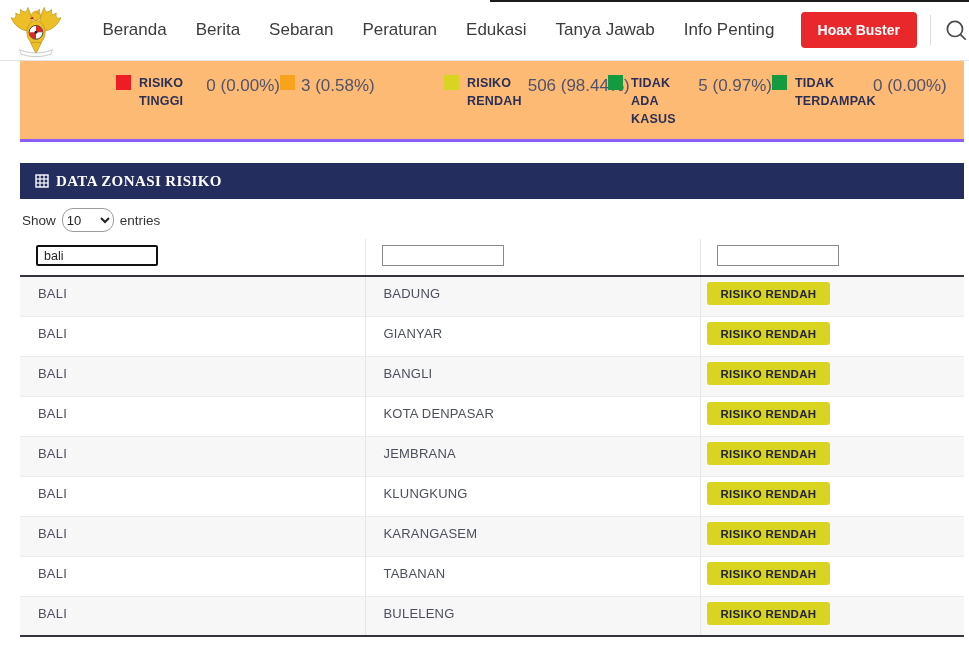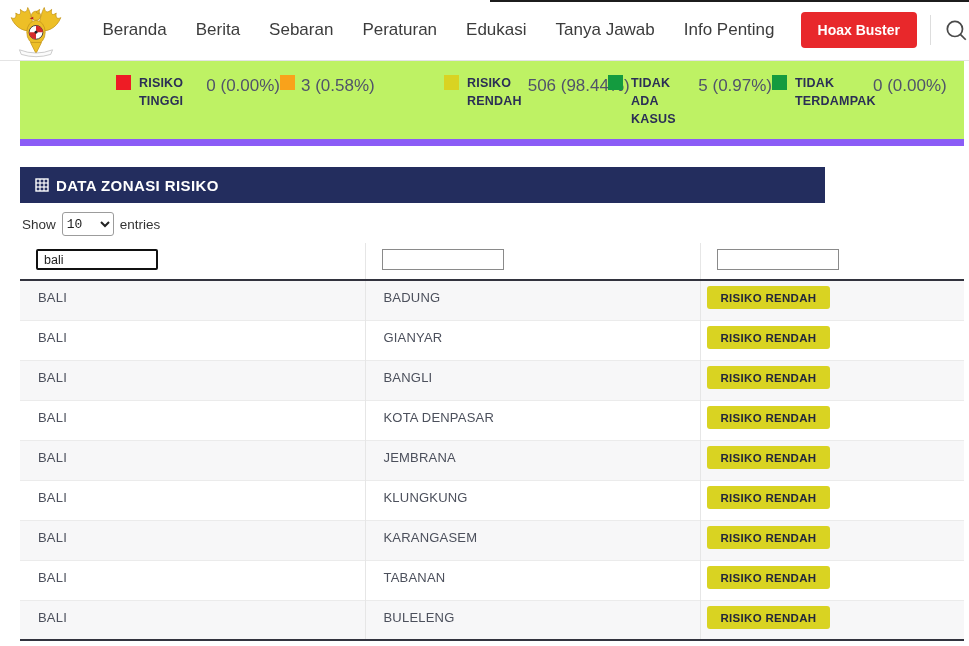--- a/index.html
+++ b/index.html
@@ -16,38 +16,38 @@
   .nav-spacer { flex:1; }
   .main-nav { display:flex; align-items:center; gap:29px; margin-right:26px; }
   .nav-link { font-size:17px; color:#3c3c3c; text-decoration:none; white-space:nowrap; cursor:pointer; }
   .hoax-btn { background:#e8282b; color:#fff; font-weight:bold; font-size:14px; border:none;
     border-radius:4px; padding:10px 17px; cursor:pointer; margin-right:13px;
     font-family:"Liberation Sans", sans-serif; }
   .nav-divider { width:1px; height:30px; background:#ddd; margin-right:12px; }
   .search-icon-wrap { width:26px; height:26px; flex:0 0 auto; }
 
   
-  .legend { margin-left:20px; width:944px; padding:13px 10px 11px 96px; border-bottom:7px solid #8b5cf6;
-    display:grid; grid-template-columns:repeat(5,164px); background:#bef264; }
+  .legend { margin-left:20px; width:944px; padding:13px 10px 11px 96px; border-bottom:3px solid #8b5cf6;
+    display:grid; grid-template-columns:repeat(5,164px); background:#fdba74; }
   .legend-item { display:flex; align-items:flex-start; }
   .legend-square { width:15px; height:15px; flex:0 0 auto; margin-top:1px; }
   .legend-label { font-weight:bold; font-size:12.5px; color:#2b2f55; width:72px; line-height:1.45;
     margin-left:8px; letter-spacing:.2px; }
   .legend-value { font-size:17px; color:#50536a; margin-left:6px; white-space:nowrap; padding-top:2px; }
 
   
-  .panel-header { margin:21px 0 0 20px; width:805px; height:36px; background:#232d5e; color:#fff;
-    display:flex; align-items:center; padding-left:15px; }
+  .panel-header { margin:21px 0 0 20px; width:944px; height:36px; background:#232d5e; color:#fff;
+    display:flex; align-items:center; padding-left:15px;font-family:Liberation Serif, serif; }
   .panel-title { font-weight:bold; font-size:15px; letter-spacing:.4px; margin-left:7px; }
 
   
   .controls { margin:9px 0 7px; padding:0 0 0 22px; width:964px; display:flex; align-items:center;gap:32px; }
   .length-control { font-size:13.5px; color:#333; display:flex; align-items:center; gap:6px; }
-  .length-select { width:52px; height:24px; font-size:13px; border:1px solid #9c9c9c; border-radius:3px;
-    background:#fff; font-family:Liberation Mono, monospace; color:#222; }
+  .length-select { width:52px; height:24px; font-size:13px; border:1px solid #9c9c9c; border-radius:11px;
+    background:#fff; font-family:Liberation Sans, sans-serif; color:#222; }
   .controls-spacer { flex:1; }
   .search-control { font-size:13.5px; color:#333; display:flex; align-items:center; gap:7px; margin-right:2px; }
   .search-input { width:124px; height:24px; border:1px solid #2e2e2e; background:#fff; padding:2px 6px;
     font-size:13px; font-family:"Liberation Sans", sans-serif; }
 
   
   table { margin-left:20px; width:944px; border-collapse:collapse; table-layout:fixed; }
   th, td { text-align:left; }
   .col-sep { border-left:1px solid #e6e6e6; }
   .header-row th { padding:10px 8px 9px 18px; font-size:13px; font-weight:normal; color:#42465c;

